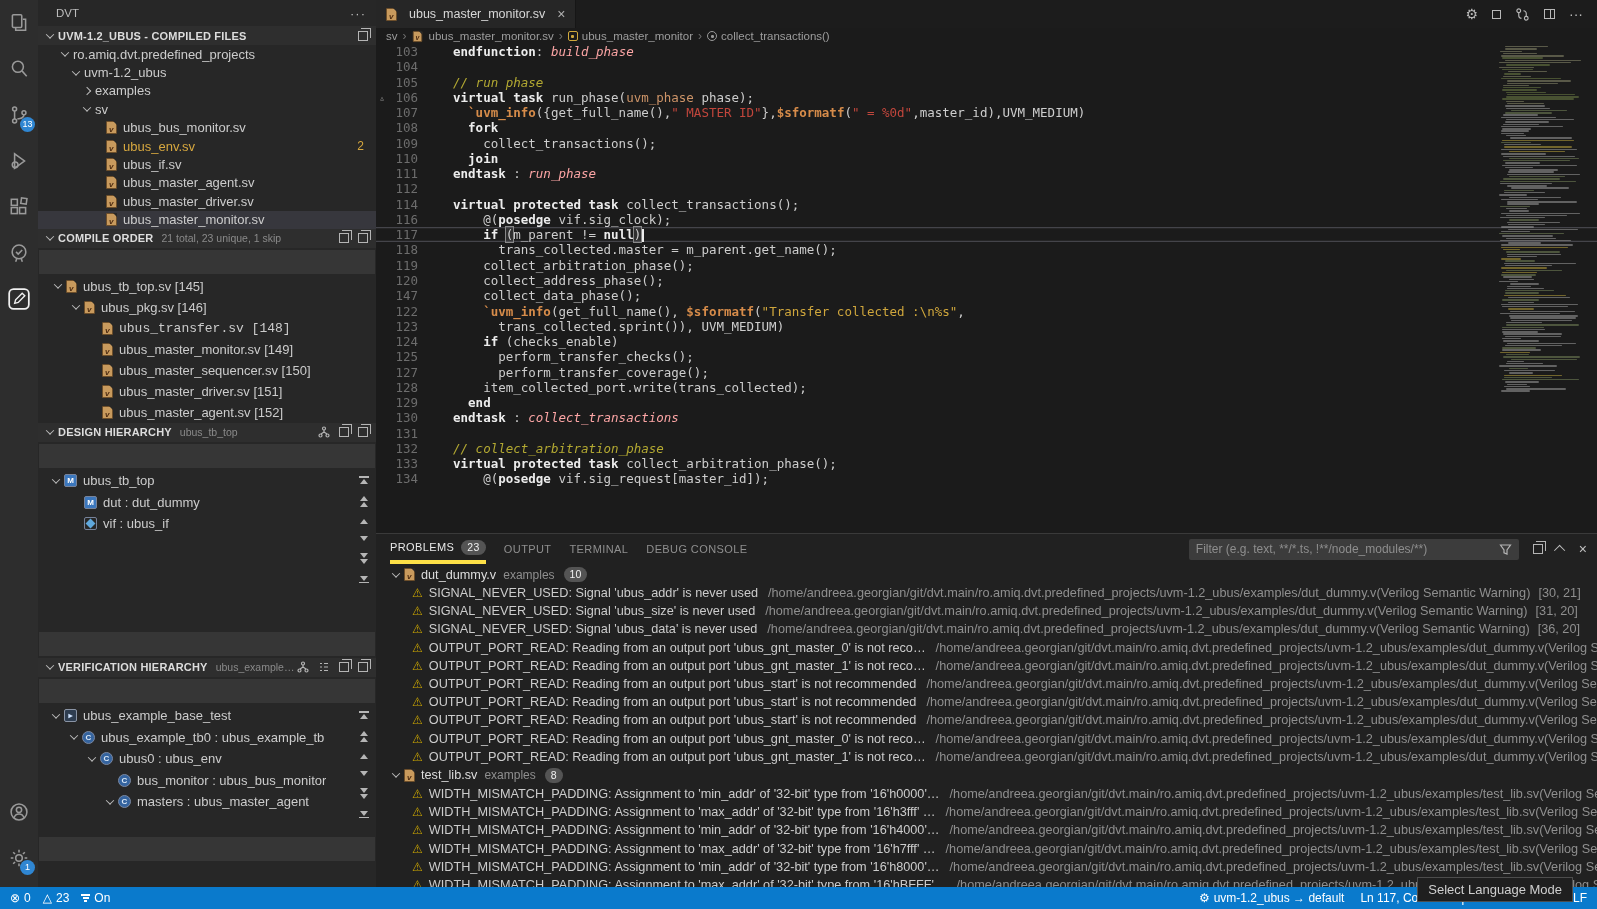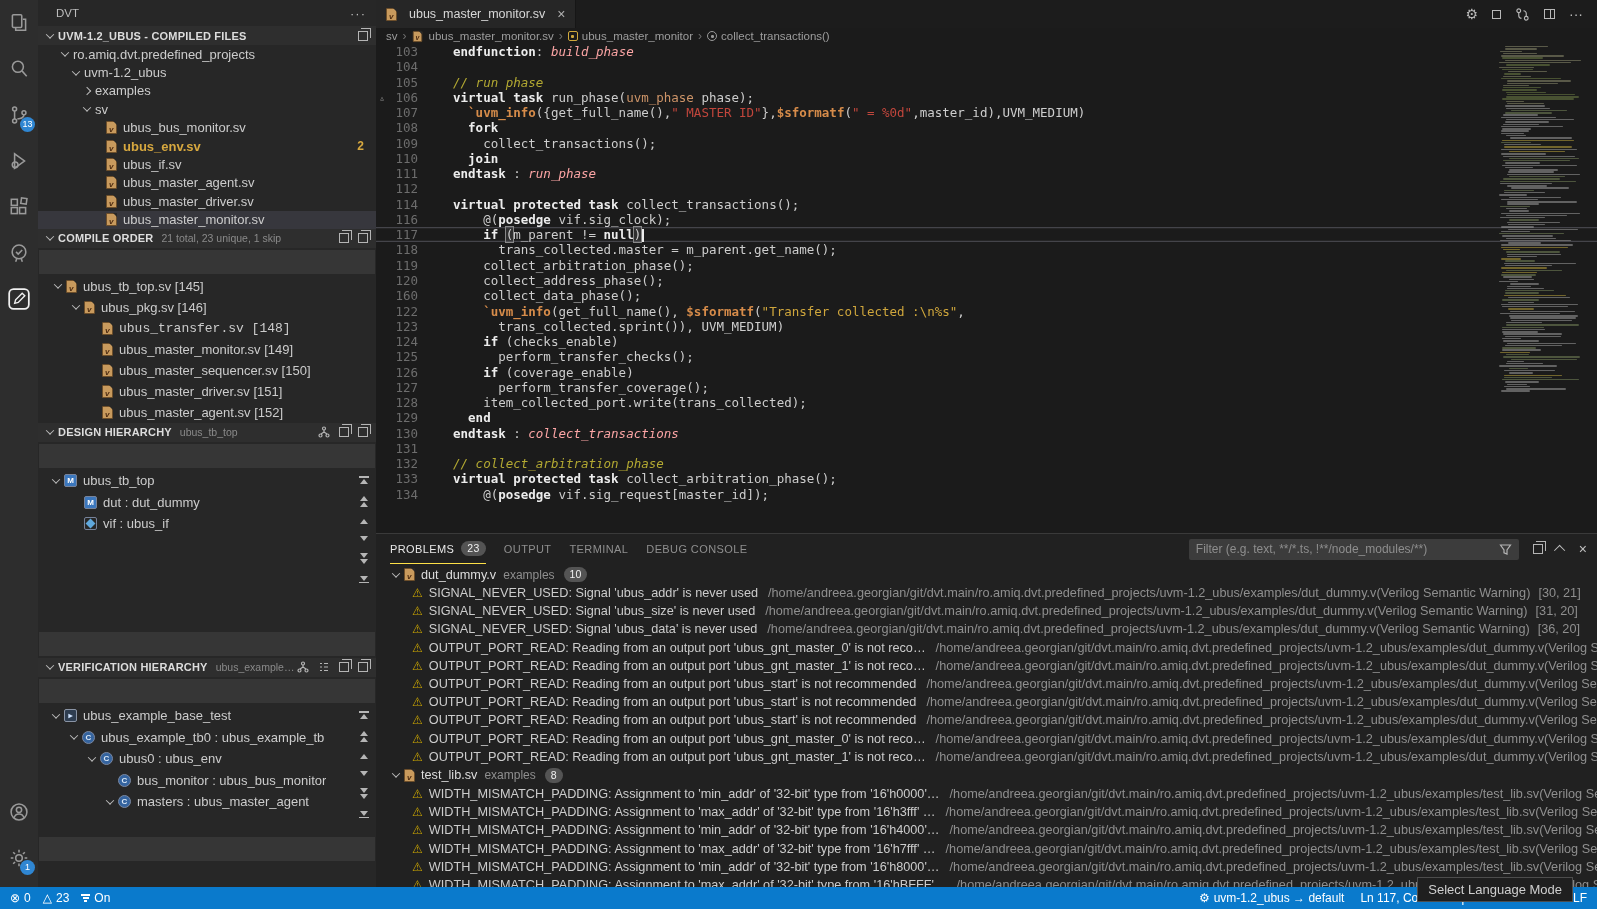--- a/index.html
+++ b/index.html
@@ -102,21 +102,21 @@
   .tb { outline:1px solid #888; background:rgba(140,140,140,.18); }
   .cursor { display:inline-block; width:1.6px; height:13px; background:#ececec; vertical-align:middle; margin-left:1px; }
   .minimap { position:absolute; top:2px; right:6px; width:92px; height:352px; overflow:hidden; }
   .mm-row { height:1.4px; margin-bottom:0.9px; border-radius:1px; }
 
   
   .panel { flex:1; background:#212121; border-top:1px solid #3a3a3a; display:flex; flex-direction:column; min-height:0; position:relative; }
   .panel-head { height:30px; display:flex; align-items:center; padding:0 10px 0 14px; flex:none; }
   .panel-tabs { display:flex; align-items:center; gap:18px; }
   .ptab { font-size:11px; letter-spacing:.4px; color:#8f8f8f; cursor:pointer; display:flex; align-items:center; gap:7px; height:29px; }
-  .ptab.active { color:#e8e8e8; border-bottom:1px solid #fde047; }
+  .ptab.active { color:#e8e8e8; border-bottom:4px solid #fde047; }
   .badge { background:#545454; color:#f0f0f0; font-size:10.5px; border-radius:9px; padding:0 6px; height:15px; line-height:15px; display:inline-block; }
   .panel-right { margin-left:auto; display:flex; align-items:center; gap:14px; }
   .filterbox { width:330px; height:21px; background:#3c3c3c; border-radius:2px; display:flex; align-items:center; padding:0 7px; cursor:text; }
   .filterbox .ph { color:#8e8e8e; font-size:12px; flex:1; white-space:nowrap; overflow:hidden; }
   .pr-ic { color:#c0c0c0; cursor:pointer; font-size:14px; display:inline-flex; }
   .chev-up { width:8px; height:8px; border-left:1.4px solid #c0c0c0; border-top:1.4px solid #c0c0c0; transform:rotate(45deg) translateY(2px); display:inline-block; }
   .problems { flex:1; overflow:hidden; padding-top:1px; font-size:12.7px; }
   .prow { height:18.2px; display:flex; align-items:center; white-space:nowrap; cursor:pointer; overflow:hidden; }
   .prow .warn { color:#cca700; margin:0 6px 0 0; font-size:12px; flex:none; }
   .prow .msg { color:#cccccc; flex:none; }
@@ -239,21 +239,21 @@
           </div>
           <div class="trow" style="height: 18.4px; padding-left: 41px;">
             <span class="chev open"></span>
             <span class="lbl">sv</span>
           </div>
           <div class="trow" style="height: 18.4px; padding-left: 52px;">
             <span class="chev none"></span>
             <span class="fic"></span>
             <span class="lbl">ubus_bus_monitor.sv</span>
           </div>
-          <div class="trow mod" style="height: 18.4px; padding-left: 52px; font-weight: bold;">
+          <div class="trow mod" style="height: 18.4px; padding-left: 52px;">
             <span class="chev none"></span>
             <span class="fic"></span>
             <span class="lbl">ubus_env.sv</span>
             <span class="mod-badge">2</span>
           </div>
           <div class="trow" style="height: 18.4px; padding-left: 52px;">
             <span class="chev none"></span>
             <span class="fic"></span>
             <span class="lbl">ubus_if.sv</span>
           </div>
@@ -569,42 +569,38 @@
             </div>
             <div class="code-line">
               <span class="gut">119</span>
               <span class="lc"><span class="iguide"></span><span class="iguide g"></span><span class="iguide g"></span><span class="td">collect_arbitration_phase();</span></span>
             </div>
             <div class="code-line">
               <span class="gut">120</span>
               <span class="lc"><span class="iguide"></span><span class="iguide g"></span><span class="iguide g"></span><span class="td">collect_address_phase();</span></span>
             </div>
             <div class="code-line">
-              <span class="gut">160</span>
+              <span class="gut">147</span>
               <span class="lc"><span class="iguide"></span><span class="iguide g"></span><span class="iguide g"></span><span class="td">collect_data_phase();</span></span>
             </div>
             <div class="code-line">
               <span class="gut">122</span>
               <span class="lc"><span class="iguide"></span><span class="iguide g"></span><span class="iguide g"></span><span class="tm">`uvm_info</span><span class="td">(get_full_name(), </span><span class="tm">$sformatf</span><span class="td">(</span><span class="tg">"Transfer collected :\n%s"</span><span class="td">,</span></span>
             </div>
             <div class="code-line">
               <span class="gut">123</span>
               <span class="lc"><span class="iguide"></span><span class="iguide g"></span><span class="iguide g"></span><span class="iguide g"></span><span class="td">trans_collected.sprint()), UVM_MEDIUM)</span></span>
             </div>
             <div class="code-line">
               <span class="gut">124</span>
               <span class="lc"><span class="iguide"></span><span class="iguide g"></span><span class="iguide g"></span><span class="tk">if</span><span class="td"> (checks_enable)</span></span>
             </div>
             <div class="code-line">
               <span class="gut">125</span>
               <span class="lc"><span class="iguide"></span><span class="iguide g"></span><span class="iguide g"></span><span class="iguide g"></span><span class="td">perform_transfer_checks();</span></span>
-            </div>
-            <div class="code-line">
-              <span class="gut">126</span>
-              <span class="lc"><span class="iguide"></span><span class="iguide g"></span><span class="iguide g"></span><span class="tk">if</span><span class="td"> (coverage_enable)</span></span>
             </div>
             <div class="code-line">
               <span class="gut">127</span>
               <span class="lc"><span class="iguide"></span><span class="iguide g"></span><span class="iguide g"></span><span class="iguide g"></span><span class="td">perform_transfer_coverage();</span></span>
             </div>
             <div class="code-line">
               <span class="gut">128</span>
               <span class="lc"><span class="iguide"></span><span class="iguide g"></span><span class="iguide g"></span><span class="td">item_collected_port.write(trans_collected);</span></span>
             </div>
             <div class="code-line">

